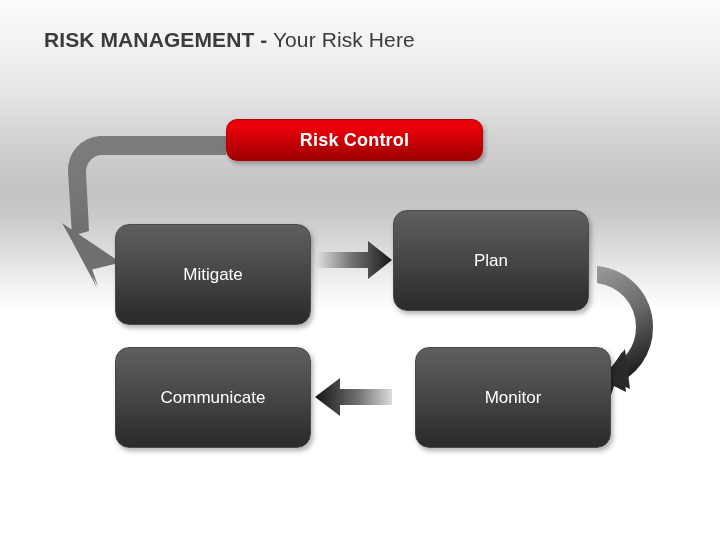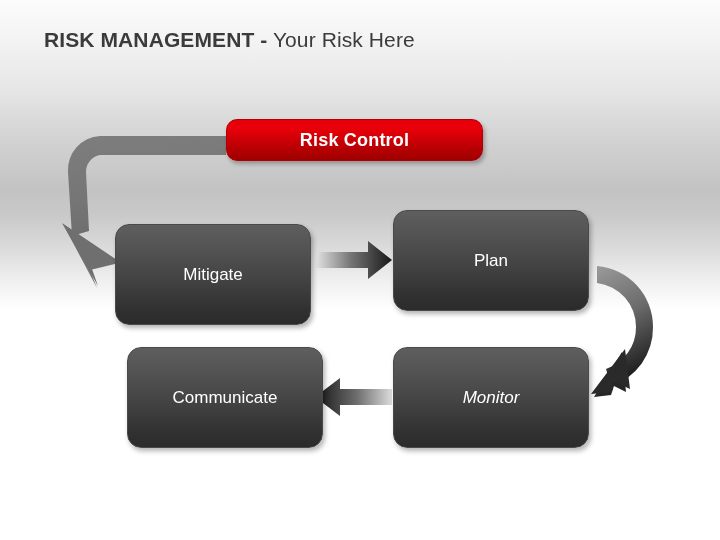--- a/index.html
+++ b/index.html
@@ -76,22 +76,22 @@
     border-radius: 14px;
     background: linear-gradient(to bottom, #5e5e5e 0%, #555555 20%, #434343 55%, #313131 85%, #2b2b2b 100%);
     border: 1px solid #4a4a4a;
     box-shadow: 2px 3px 5px rgba(0,0,0,0.30);
     font-size: 17px;
     font-weight: normal;
   }
 
   .pos-mitigate    { left: 115px; top: 196px; margin-top: 28px; }
   .pos-plan        { left: 393px; top: 210px; }
-  .pos-communicate { left: 115px; top: 347px; margin-left: 12px; }
-  .pos-monitor     { left: 393px; top: 347px; font-style: italic; }
+  .pos-communicate { left: 115px; top: 347px; }
+  .pos-monitor     { left: 415px; top: 347px; }
 
   
   #arrows {
     position: absolute;
     left: 0; top: 0;
     width: 720px;
     height: 540px;
     pointer-events: none;
   }
 </style>

